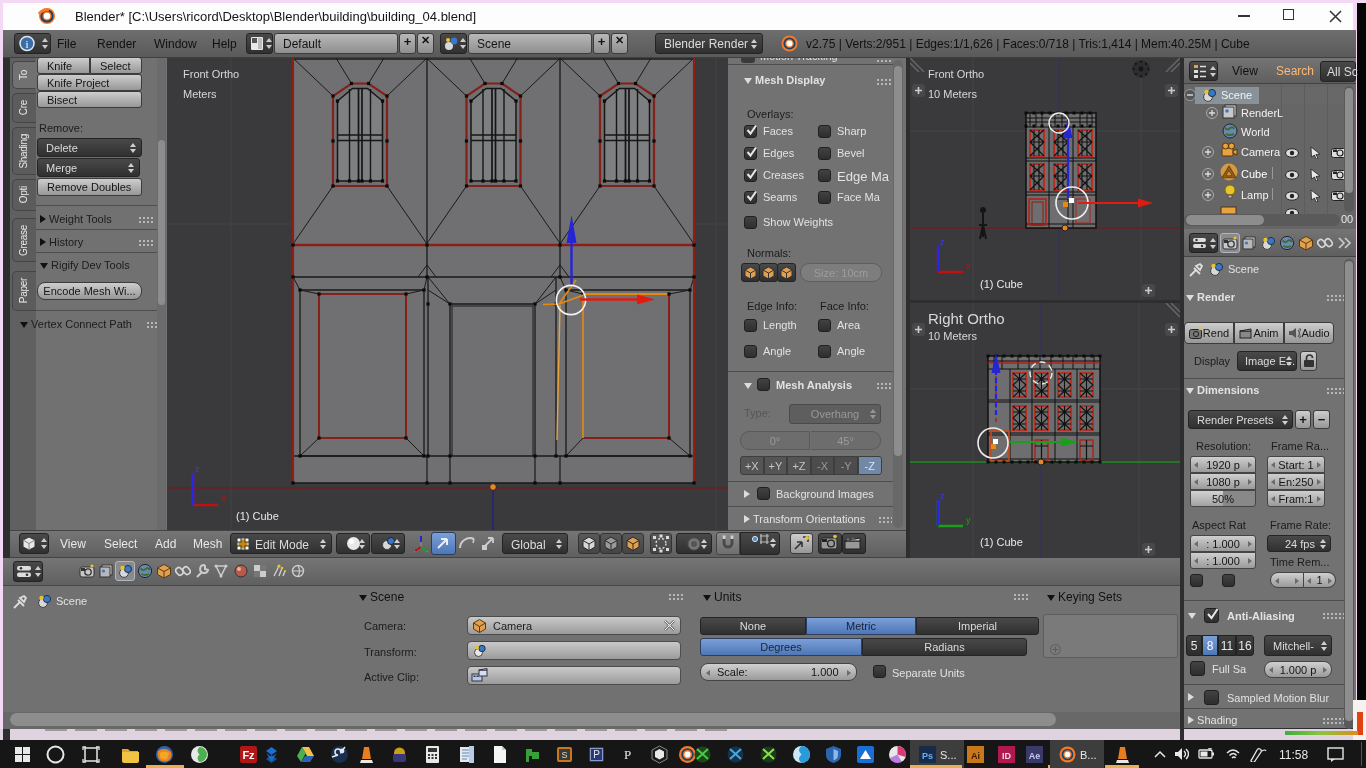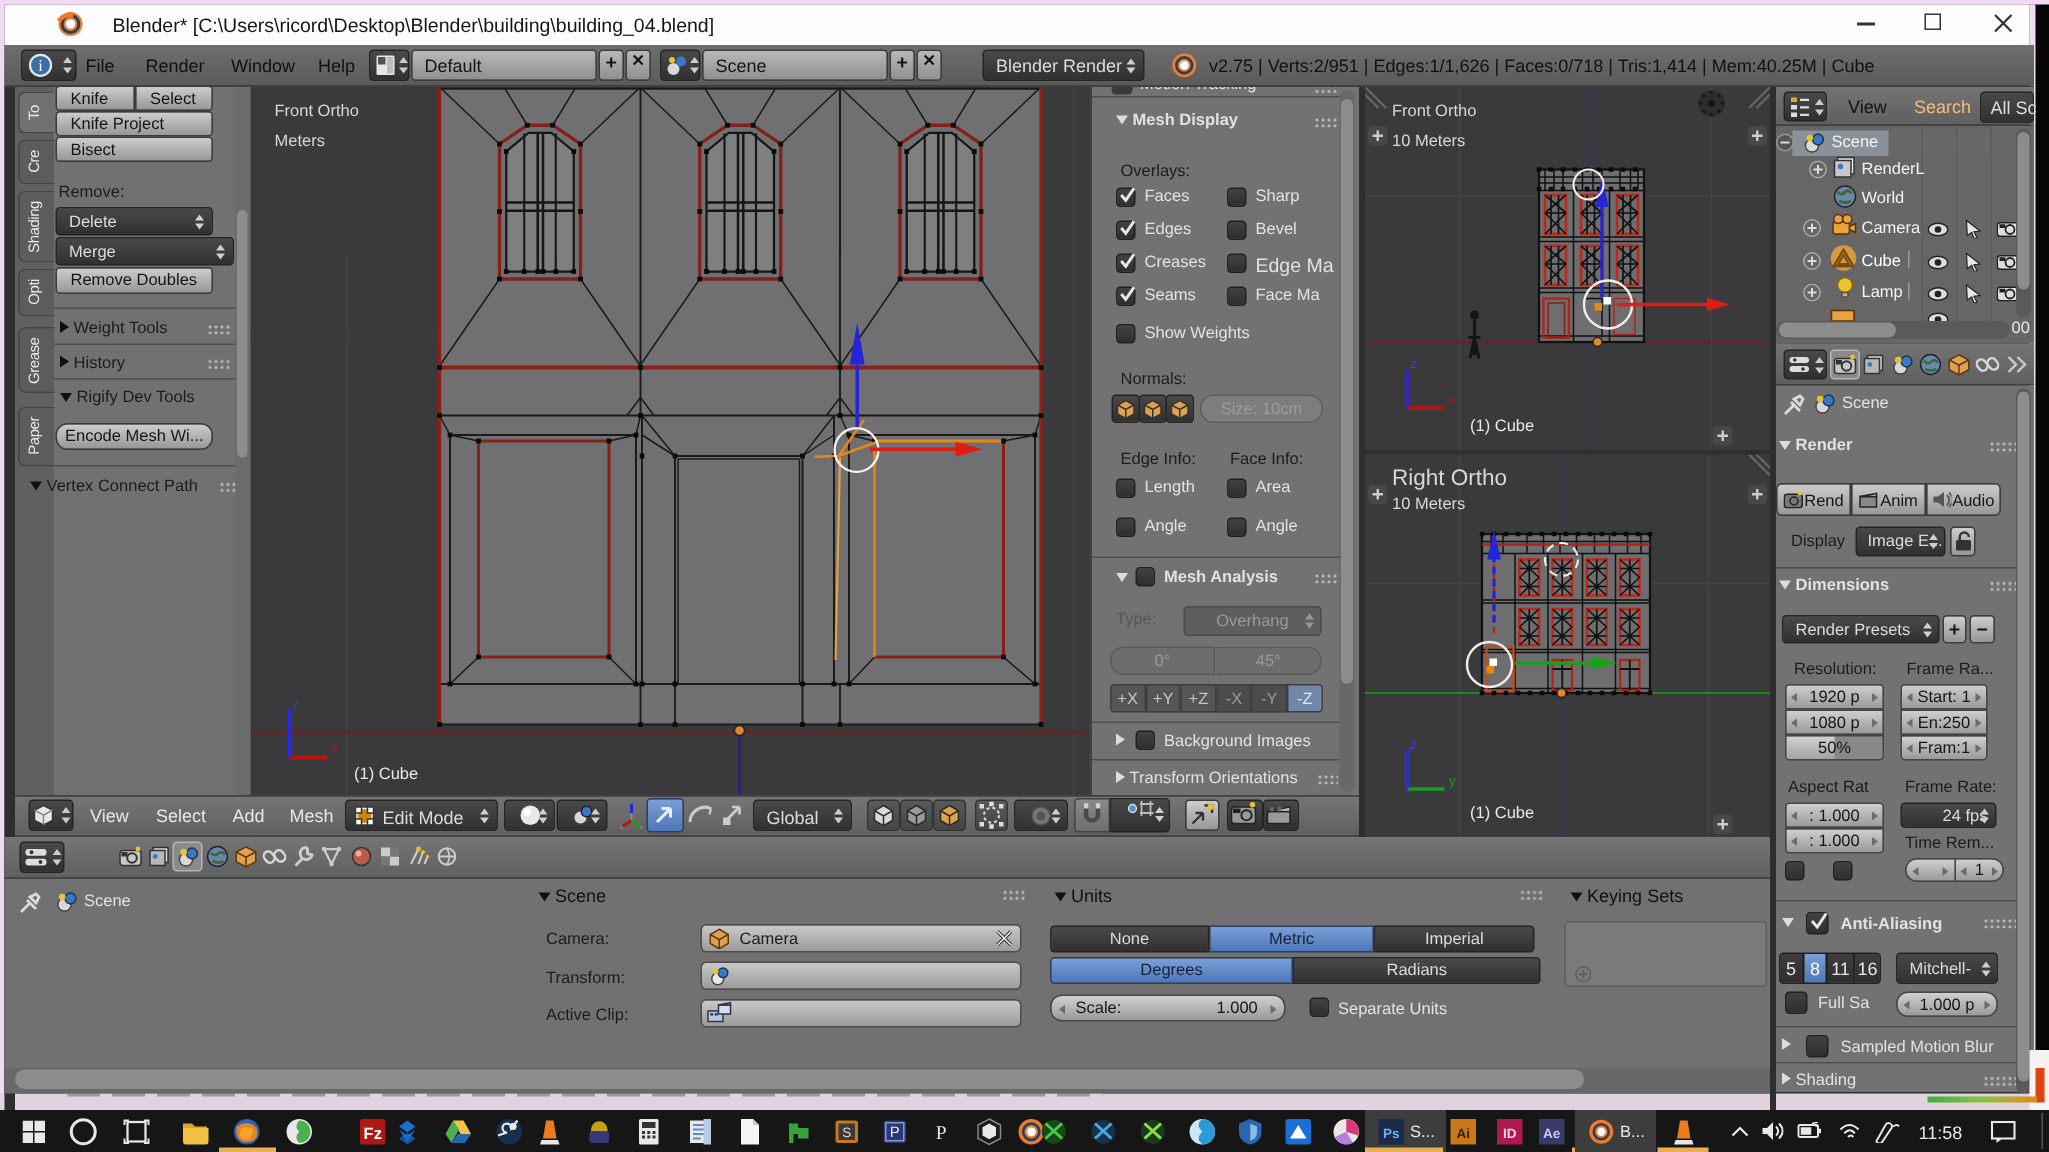--- a/index.html
+++ b/index.html
@@ -106,21 +106,21 @@
 <div class="ab" style="left:12px;top:218px;width:24px;height:44px;background:#5c5c5c;border:1px solid #454545;border-right:none;border-radius:5px 0 0 5px"></div>
 <div class="ab" style="left:14px;top:218px;width:20px;height:44px;color:#e8e8e8;font-size:10px;letter-spacing:-0.3px;writing-mode:sideways-lr;text-align:center;line-height:20px">Grease</div>
 <div class="ab" style="left:12px;top:271px;width:24px;height:40px;background:#5c5c5c;border:1px solid #454545;border-right:none;border-radius:5px 0 0 5px"></div>
 <div class="ab" style="left:14px;top:271px;width:20px;height:40px;color:#e8e8e8;font-size:10px;letter-spacing:-0.3px;writing-mode:sideways-lr;text-align:center;line-height:20px">Paper</div>
 <div class="ab btn" style="left:37px;top:57px;width:53px;height:17px;border-radius:3px 0 0 3px;padding-top:2px;text-align:left;padding-left:9px">Knife</div>
 <div class="ab btn" style="left:90px;top:57px;width:52px;height:17px;border-radius:0 3px 3px 0;padding-top:2px;text-align:left;padding-left:9px">Select</div>
 <div class="ab btn" style="left:37px;top:74px;width:105px;height:17px;padding-top:2px;text-align:left;padding-left:9px">Knife Project</div>
 <div class="ab btn" style="left:37px;top:91px;width:105px;height:17px;padding-top:2px;text-align:left;padding-left:9px">Bisect</div>
 <div class="ab lbl" style="left:39px;top:122px">Remove:</div>
 <div class="ab dbtn" style="left:37px;top:138px;width:105px;height:19px;text-align:left;padding:3px 0 0 8px">Delete<span class="spin" style="position:absolute;right:4px;top:4px"></span></div>
-<div class="ab dbtn" style="left:37px;top:158px;width:119px;height:19px;text-align:left;padding:3px 0 0 8px">Merge<span class="spin" style="position:absolute;right:4px;top:4px"></span></div>
+<div class="ab dbtn" style="left:37px;top:158px;width:103px;height:19px;text-align:left;padding:3px 0 0 8px">Merge<span class="spin" style="position:absolute;right:4px;top:4px"></span></div>
 <div class="ab btn" style="left:37px;top:178px;width:105px;height:18px;padding-top:2px;text-align:left;padding-left:9px">Remove Doubles</div>
 <div class="ab sep" style="left:36px;top:205px;width:121px"></div>
 <div class="ab lbl" style="left:40px;top:213px"><span class="tri-r"></span>&nbsp;Weight Tools</div>
 <div class="ab grip" style="left:138px;top:216px;width:16px"></div>
 <div class="ab sep" style="left:36px;top:229px;width:121px"></div>
 <div class="ab lbl" style="left:40px;top:236px"><span class="tri-r"></span>&nbsp;History</div>
 <div class="ab grip" style="left:138px;top:239px;width:16px"></div>
 <div class="ab sep" style="left:36px;top:252px;width:121px"></div>
 <div class="ab lbl" style="left:40px;top:259px"><span class="tri-d"></span>&nbsp;Rigify Dev Tools</div>
 <div class="ab btn" style="left:37px;top:282px;width:105px;height:18px;border-radius:8px;padding-top:2px">Encode Mesh Wi...</div>
@@ -749,21 +749,21 @@
     <div style="position:absolute;left:0;top:0;width:50%;height:100%;background:linear-gradient(#d2d2d2,#a2a2a2)"></div>
     <div style="position:relative;color:#151515;font-size:11px;text-align:center;padding-top:2px">50%</div>
   </div>
 <div class="ab" style="left:1267px;top:456px;width:58px;height:16.5px;background:linear-gradient(#cfcfcf,#9a9a9a);border:1px solid #454545;border-radius:3px 3px 0 0;color:#151515;font-size:11px;text-align:center;padding-top:2px"><span class="arrL" style="position:absolute;left:3px;top:5px"></span>Start: 1<span class="arrR" style="position:absolute;right:3px;top:5px"></span></div>
 <div class="ab" style="left:1267px;top:473px;width:58px;height:16.5px;background:linear-gradient(#cfcfcf,#9a9a9a);border:1px solid #454545;border-radius:0;color:#151515;font-size:11px;text-align:center;padding-top:2px"><span class="arrL" style="position:absolute;left:3px;top:5px"></span>En:250<span class="arrR" style="position:absolute;right:3px;top:5px"></span></div>
 <div class="ab" style="left:1267px;top:490px;width:58px;height:16.5px;background:linear-gradient(#cfcfcf,#9a9a9a);border:1px solid #454545;border-radius:0 0 3px 3px;color:#151515;font-size:11px;text-align:center;padding-top:2px"><span class="arrL" style="position:absolute;left:3px;top:5px"></span>Fram:1<span class="arrR" style="position:absolute;right:3px;top:5px"></span></div>
 <div class="ab lbl" style="left:1192px;top:519px">Aspect Rat</div>
 <div class="ab lbl" style="left:1270px;top:519px">Frame Rate:</div>
 <div class="ab" style="left:1190px;top:535px;width:66px;height:16.5px;background:linear-gradient(#cfcfcf,#9a9a9a);border:1px solid #454545;border-radius:3px 3px 0 0;color:#151515;font-size:11px;text-align:center;padding-top:2px"><span class="arrL" style="position:absolute;left:3px;top:5px"></span>: 1.000<span class="arrR" style="position:absolute;right:3px;top:5px"></span></div>
 <div class="ab" style="left:1190px;top:552px;width:66px;height:16.5px;background:linear-gradient(#cfcfcf,#9a9a9a);border:1px solid #454545;border-radius:0 0 3px 3px;color:#151515;font-size:11px;text-align:center;padding-top:2px"><span class="arrL" style="position:absolute;left:3px;top:5px"></span>: 1.000<span class="arrR" style="position:absolute;right:3px;top:5px"></span></div>
-<div class="ab dbtn" style="left:1267px;top:535px;width:64px;height:17px;text-align:left;padding:2px 0 0 27px">24 fps<span class="spin" style="position:absolute;right:3px;top:3px"></span></div>
+<div class="ab dbtn" style="left:1267px;top:535px;width:64px;height:17px;text-align:left;padding:2px 0 0 17px">24 fps<span class="spin" style="position:absolute;right:3px;top:3px"></span></div>
 <div class="ab lbl" style="left:1270px;top:556px">Time Rem...</div>
 <div class="ab chk" style="left:1190px;top:574px"></div>
 <div class="ab chk" style="left:1222px;top:574px"></div>
 <div class="ab" style="left:1270px;top:572px;width:34px;height:16px;background:linear-gradient(#cfcfcf,#9a9a9a);border:1px solid #454545;border-radius:8px 0 0 8px">
     <span class="arrL" style="position:absolute;left:4px;top:5px"></span>
     <span class="arrR" style="position:absolute;right:4px;top:5px"></span>
   </div>
 <div class="ab" style="left:1304px;top:572px;width:32px;height:16px;background:linear-gradient(#cfcfcf,#9a9a9a);border:1px solid #454545;border-left:none;border-radius:0 8px 8px 0;color:#151515;font-size:11px;text-align:center;padding-top:1px"><span class="arrL" style="position:absolute;left:3px;top:5px"></span>1<span class="arrR" style="position:absolute;right:3px;top:5px"></span></div>
 <div class="ab sep" style="left:1184px;top:600px;width:170px"></div>
 <div class="ab wlbl" style="left:1188px;top:609px"><span class="tri-d" style="border-top-color:#ddd"></span></div>
@@ -991,21 +991,21 @@
     <rect x="1" y="7" width="10" height="7" fill="#b8c8e8" stroke="#334"></rect>
     <rect x="2.5" y="8.5" width="2" height="1.5" fill="#334"></rect>
     <rect x="5.5" y="8.5" width="2" height="1.5" fill="#334"></rect>
     <rect x="8" y="3" width="8" height="6" fill="#d8e0f0" stroke="#334"></rect>
     <path d="M8 3 L16 1.5 V3 Z" fill="#fff" stroke="#334"></path>
   </svg>
 <div class="ab lbl" style="left:703px;top:590px;color:#111"><span class="tri-d"></span>&nbsp;<span style="font-size:12px">Units</span></div>
 <div class="ab grip" style="left:1013px;top:593px;width:16px"></div>
 <div class="ab dbtn" style="left:700px;top:617px;width:106px;height:18px;border-radius:3px 0 0 3px;padding-top:2px">None</div>
 <div class="ab bbtn" style="left:806px;top:617px;width:110px;height:18px;border-radius:0;padding-top:2px">Metric</div>
-<div class="ab dbtn" style="left:916px;top:617px;width:107px;height:18px;border-radius:0 3px 3px 0;padding-top:2px">Imperial</div>
+<div class="ab dbtn" style="left:916px;top:617px;width:123px;height:18px;border-radius:0 3px 3px 0;padding-top:2px">Imperial</div>
 <div class="ab bbtn" style="left:700px;top:638px;width:162px;height:18px;border-radius:3px 0 0 3px;padding-top:2px">Degrees</div>
 <div class="ab dbtn" style="left:862px;top:638px;width:165px;height:18px;border-radius:0 3px 3px 0;padding-top:2px">Radians</div>
 <div class="ab pill" style="left:700px;top:663px;width:157px;height:18px;text-align:left;padding:2px 0 0 16px">Scale:<span style="position:absolute;left:110px">1.000</span><span class="arrL" style="position:absolute;left:5px;top:6px"></span><span class="arrR" style="position:absolute;right:5px;top:6px"></span></div>
 <div class="ab chk" style="left:873px;top:665px"></div>
 <div class="ab wlbl" style="left:892px;top:667px">Separate Units</div>
 <div class="ab lbl" style="left:1047px;top:590px;color:#111"><span class="tri-d"></span>&nbsp;<span style="font-size:12px">Keying Sets</span></div>
 <div class="ab" style="left:1043px;top:614px;width:135px;height:44px;background:#7a7a7a;border:1px solid #5e5e5e;border-radius:3px"></div>
 <svg class="ab" style="left:1050px;top:644px" width="11" height="11">
     <circle cx="5.5" cy="5.5" r="5" fill="none" stroke="#5e5e5e"></circle>
     <path d="M5.5 2.5 v6 M2.5 5.5 h6" stroke="#5e5e5e" stroke-width="1.2"></path>

